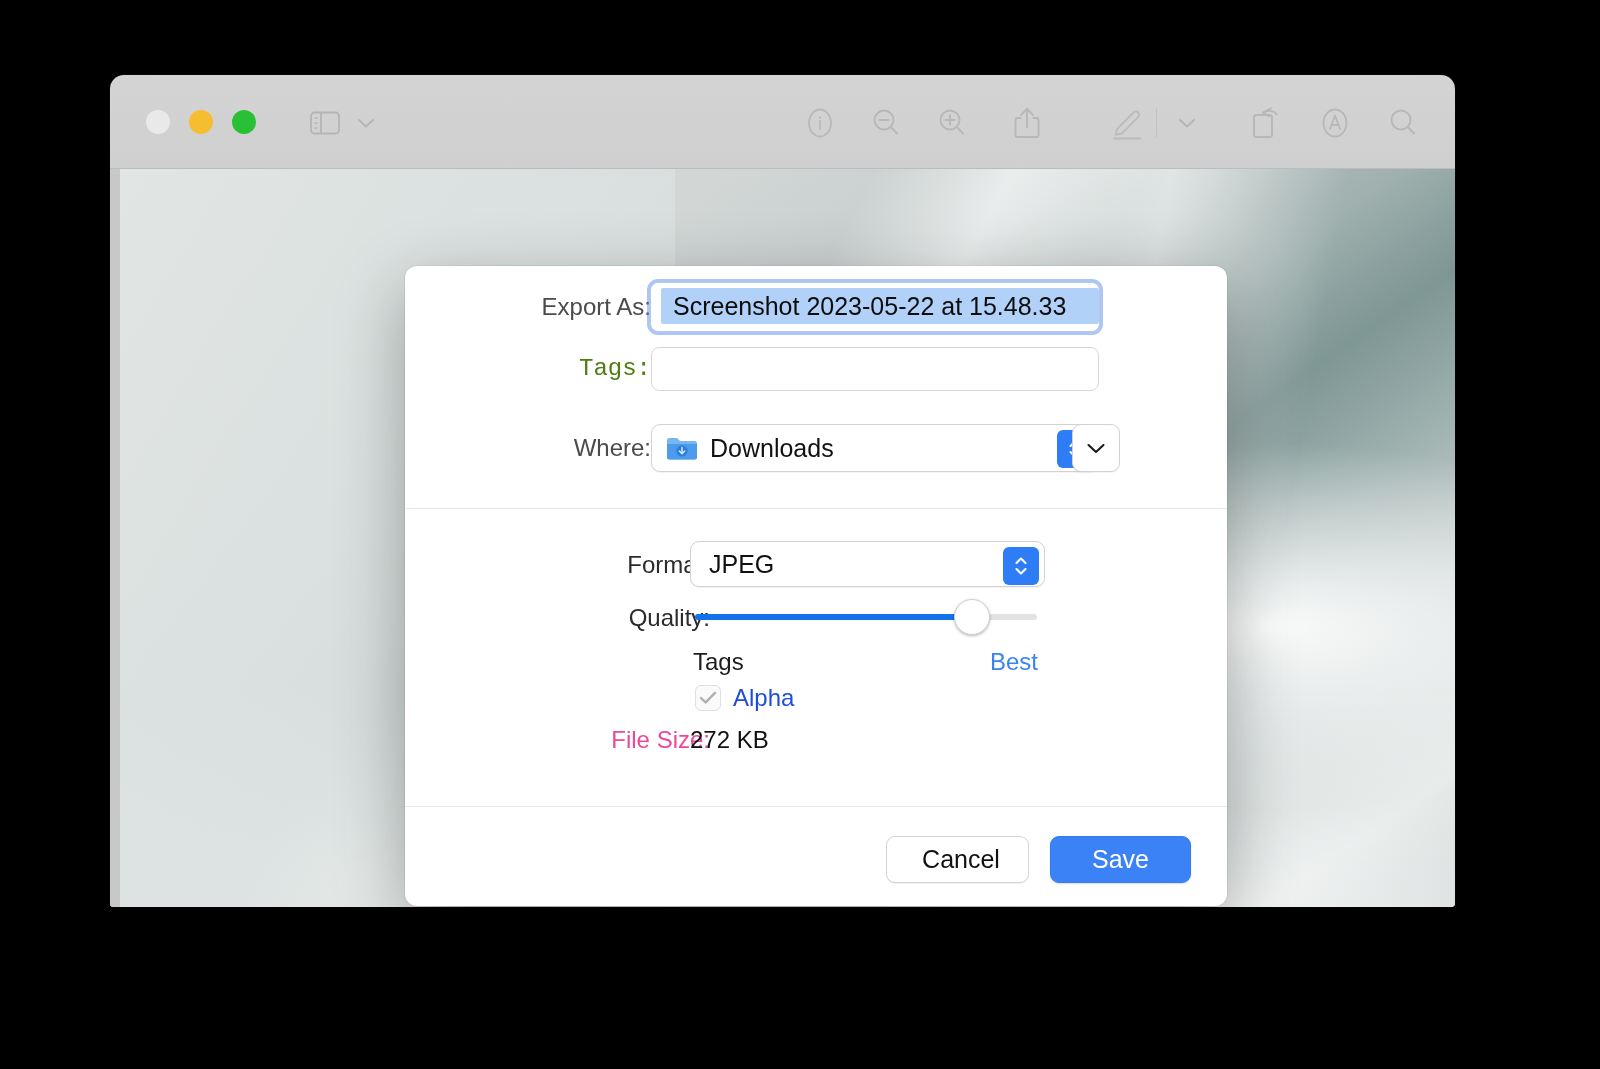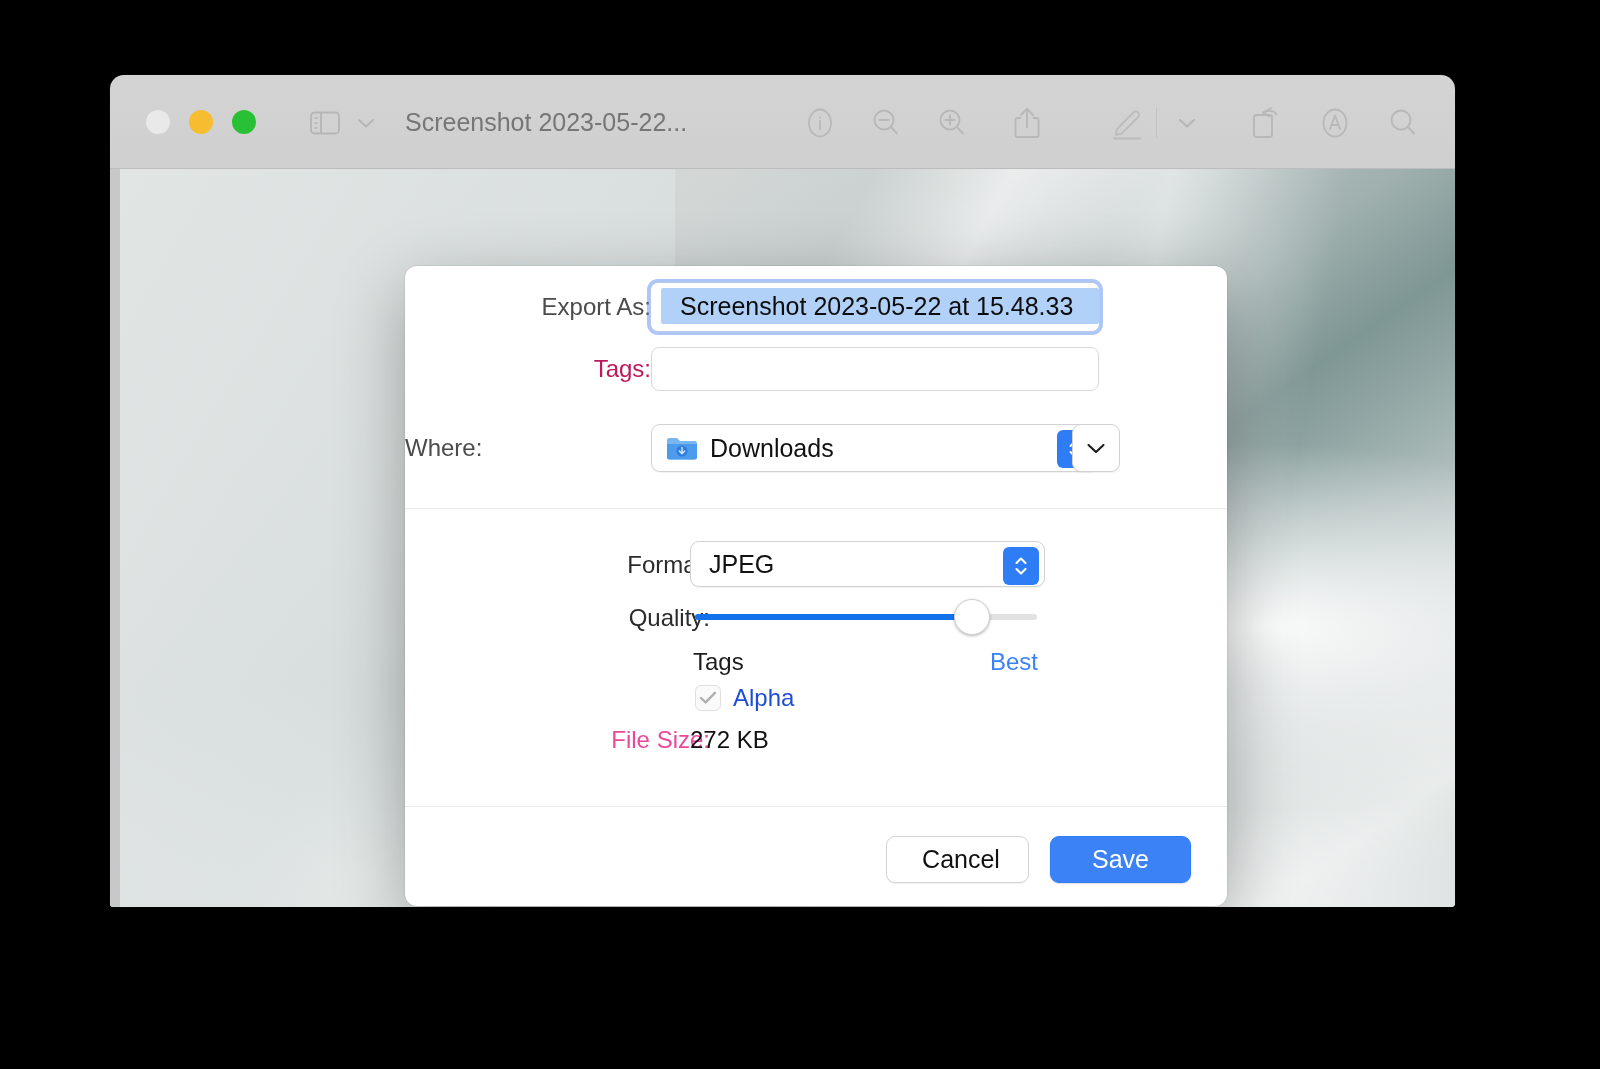--- a/index.html
+++ b/index.html
@@ -123,43 +123,43 @@
     width: 450px; height: 50px;
     border-radius: 8px;
     background: #fff;
     border: 1.5px solid #b9c8e4;
     box-shadow: 0 0 0 3px rgba(70,130,238,0.45);
     overflow: hidden;
   }
   #export-as-value {
     position: absolute; left: 10px; top: 5px;
     height: 36px; line-height: 36px;
-    padding: 0 19px;
+    padding: 0 12px;
     font-size: 25px; color: #0d0d0d;
     background: #b2d1f8;
     white-space: nowrap;
     width: calc(100% - 10px);
     overflow: hidden;
     border-radius: 2px;
   }
 
   
   #tags-row { position: absolute; left: 0; top: 83px; width: 100%; }
-  #tags-label { position: absolute; left: 0; top: 6px; width: 246px; text-align: right; font-size: 24px; color: #be185d; }
+  #tags-label { position: absolute; left: 0; top: 6px; width: 246px; text-align: right; font-size: 24px; color: #4d7c0f; font-family: Liberation Mono, monospace; }
   #tags-field {
     position: absolute; left: 246px; top: -2px;
     width: 448px; height: 44px;
     border-radius: 8px;
     background: #fff;
     border: 1px solid #d7d7d7;
   }
 
   
   #where-row { position: absolute; left: 0; top: 160px; width: 100%; }
-  #where-label { position: absolute; left: 0; top: 8px; width: 246px; text-align: left; font-size: 24px; color: #4b4b4b; }
+  #where-label { position: absolute; left: 0; top: 8px; width: 246px; text-align: right; font-size: 24px; color: #4b4b4b; }
   #where-select {
     position: absolute; left: 246px; top: -2px;
     width: 448px; height: 48px;
     border-radius: 9px;
     background: #fff;
     border: 1px solid #d2d2d2;
     box-shadow: 0 1px 1px rgba(0,0,0,0.05);
     display: flex; align-items: center;
   }
   .folder-icon { margin-left: 14px; width: 32px; height: 26px; flex: 0 0 auto; }
@@ -289,21 +289,20 @@
           <line x1="4.5" y1="17" x2="7.5" y2="17" stroke-width="1.6"></line>
         </svg>
       </div>
 
       <div id="sidebar-chevron" class="tb-icon">
         <svg width="20" height="14" viewBox="0 0 20 14" fill="none" stroke="#b5b5b5" stroke-width="2" stroke-linecap="round" stroke-linejoin="round">
           <polyline points="3,4 10,10.5 17,4"></polyline>
         </svg>
       </div>
 
-      <div id="window-title">Screenshot 2023-05-22...</div>
 
       <div id="info-icon" class="tb-right tb-icon">
         <svg width="34" height="34" viewBox="0 0 34 34" fill="none" stroke="#b8b8b8" stroke-width="1.8">
           <ellipse cx="17" cy="17" rx="11" ry="13.5"></ellipse>
           <circle cx="17" cy="11.5" r="1.1" fill="#b8b8b8" stroke="none"></circle>
           <line x1="17" y1="15" x2="17" y2="23" stroke-linecap="round"></line>
         </svg>
       </div>
 
       <div id="zoom-out-icon" class="tb-right tb-icon">

